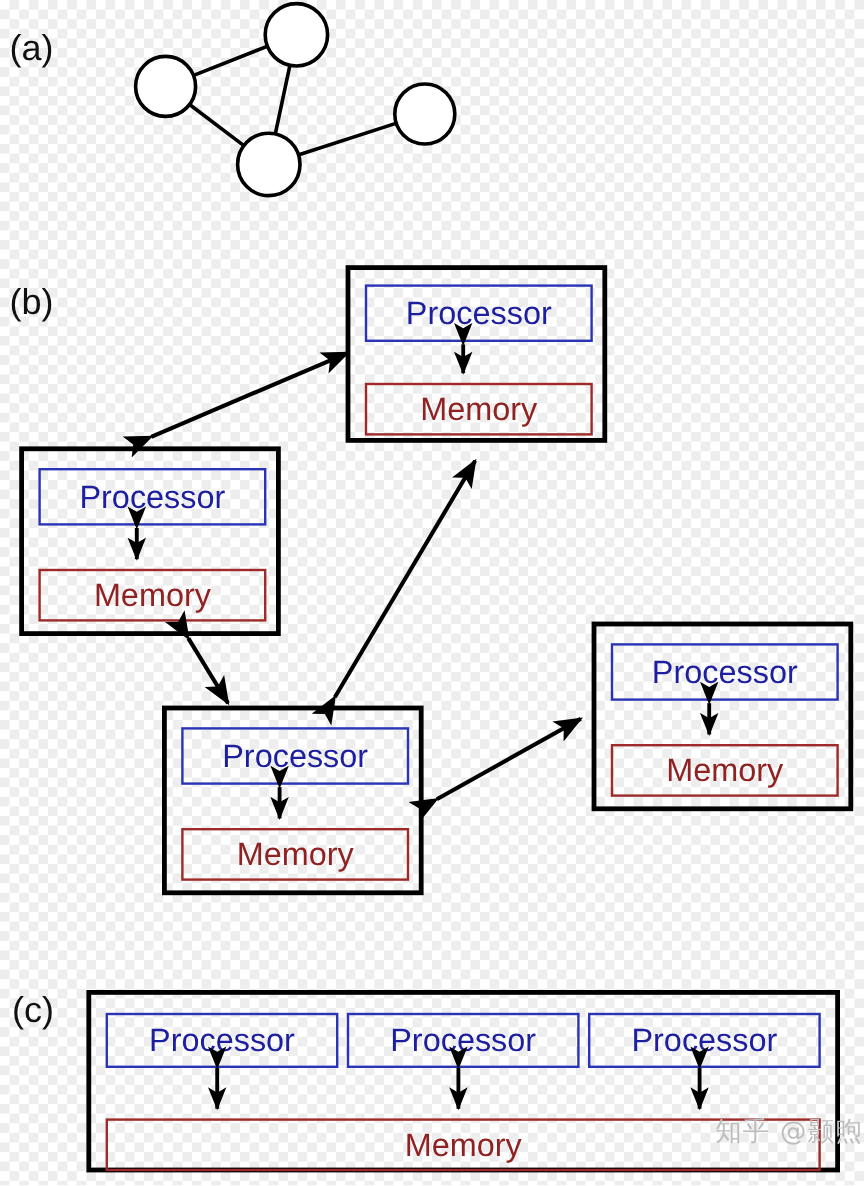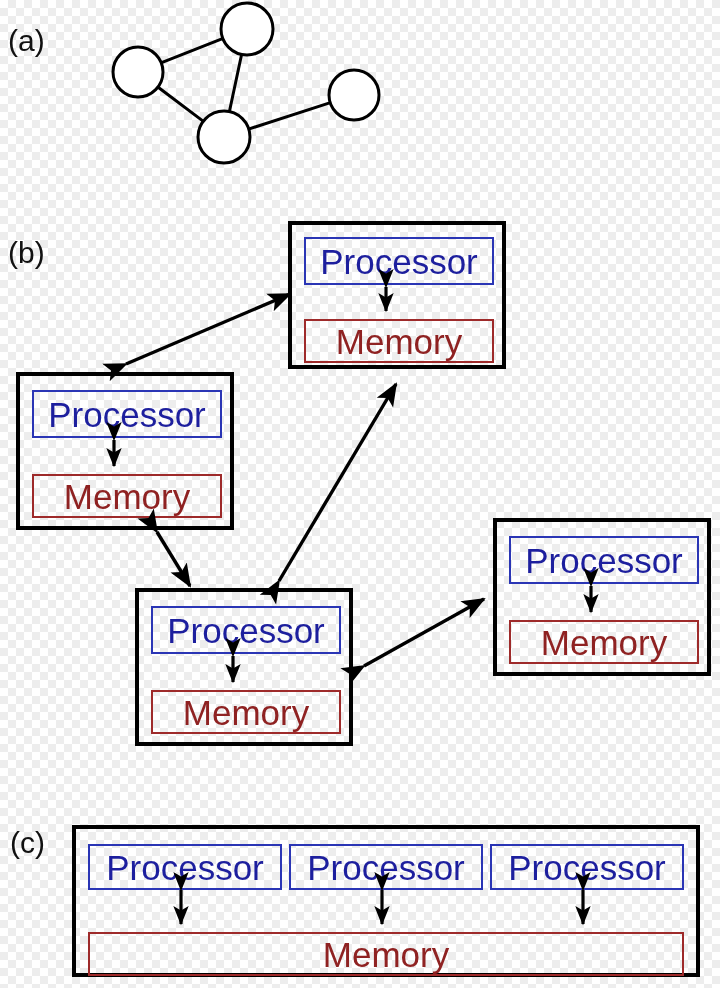--- a/index.html
+++ b/index.html
@@ -51,21 +51,21 @@
   .proc-box {
     border: 2px solid #2a35b5;
     color: #1d1f9e;
   }
   .mem-box {
     border: 2px solid #9e2a2a;
     color: #8f2222;
   }
   .box-label {
     font-family: "Liberation Sans", sans-serif;
-    font-size: 35px;
+    font-size: 27px;
     line-height: 1;
   }
 
   
   #panel-c-outer {
     position: absolute;
     left: 72px;
     top: 825px;
     width: 628px;
     height: 152px;
@@ -219,14 +219,15 @@
   </div>
 
   <svg class="overlay" id="panel-c-links-svg" viewBox="0 0 720 988">
     <g id="panel-c-link-group">
         <line x1="181" y1="890" x2="181" y2="924" stroke="#000000" stroke-width="3.2" marker-start="url(#arrowhead-sm)" marker-end="url(#arrowhead-sm)"></line>
         <line x1="382" y1="890" x2="382" y2="924" stroke="#000000" stroke-width="3.2" marker-start="url(#arrowhead-sm)" marker-end="url(#arrowhead-sm)"></line>
         <line x1="583" y1="890" x2="583" y2="924" stroke="#000000" stroke-width="3.2" marker-start="url(#arrowhead-sm)" marker-end="url(#arrowhead-sm)"></line>
       </g>
   </svg>
 
+  <div id="watermark">知乎 @颢煦</div>
 
 </div>
 
 </body></html>

